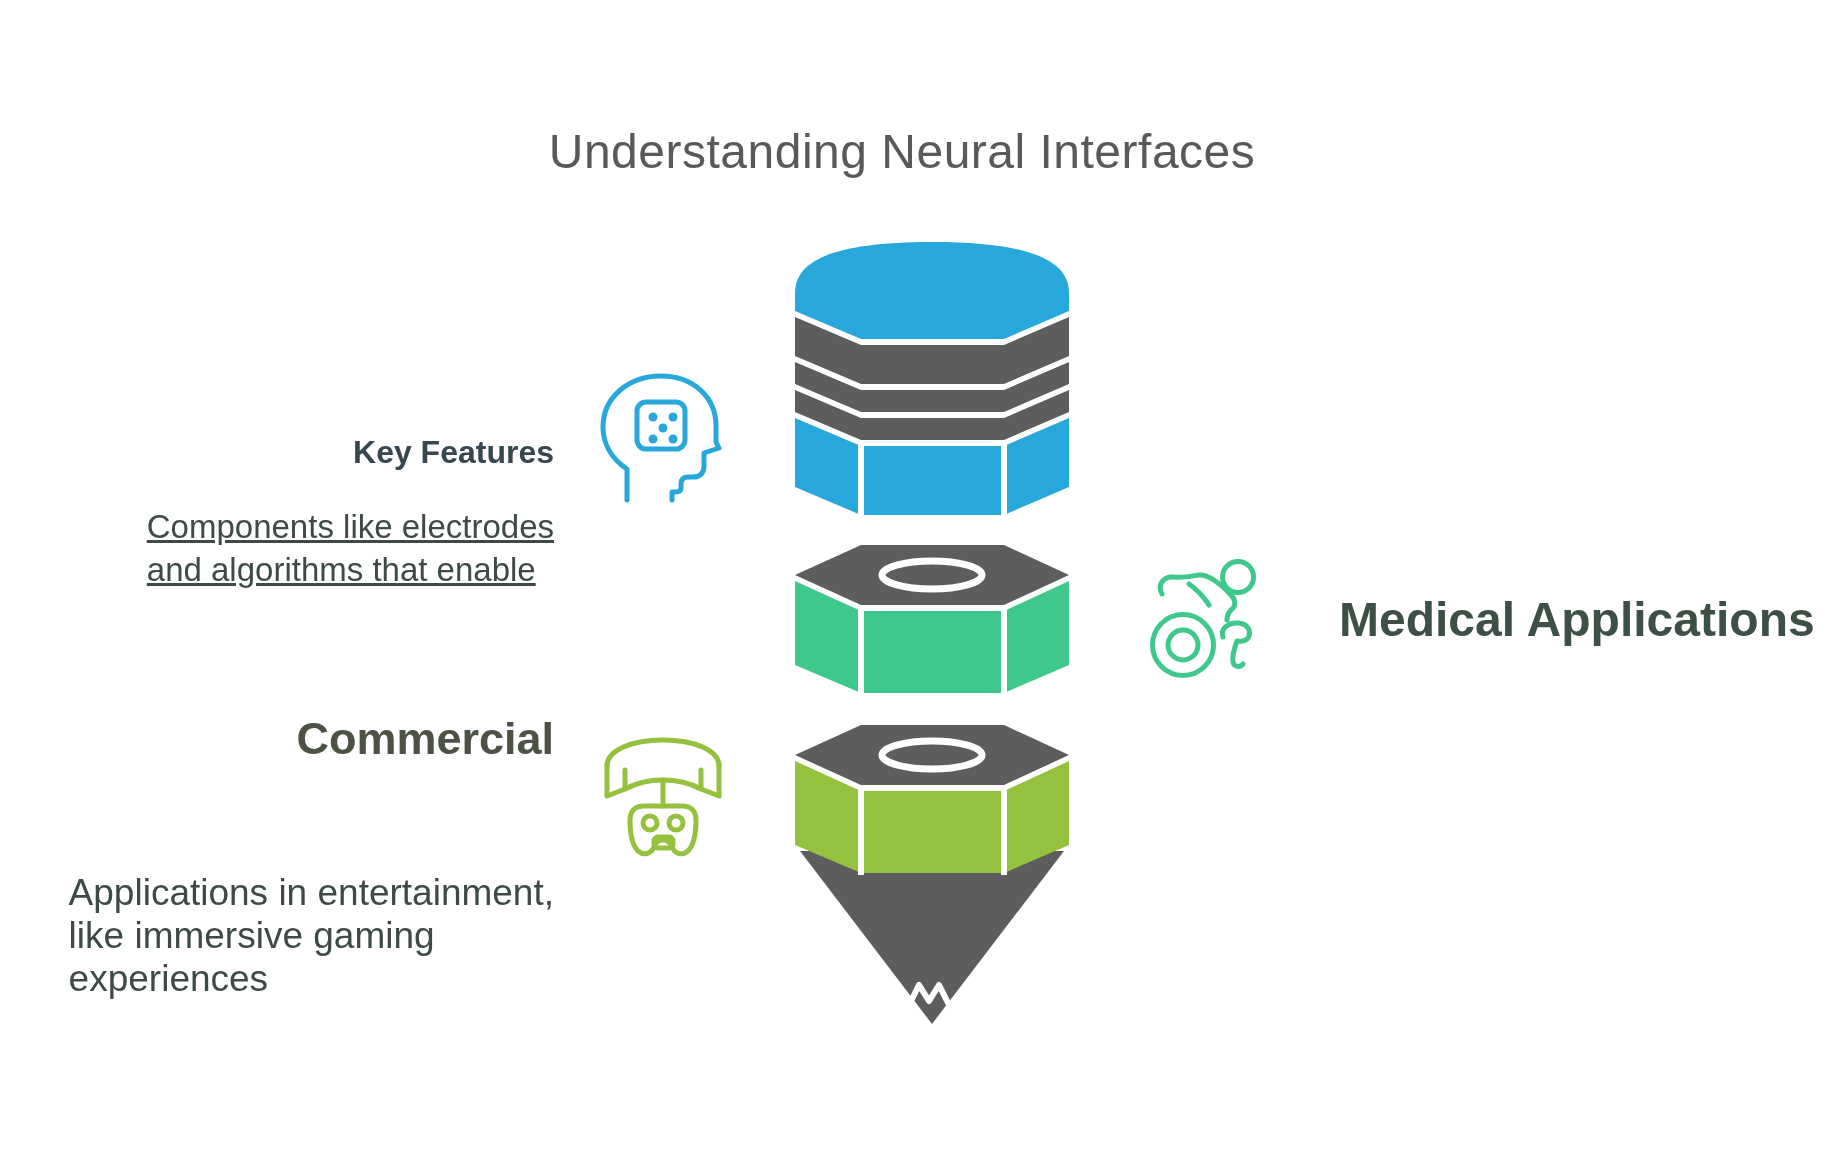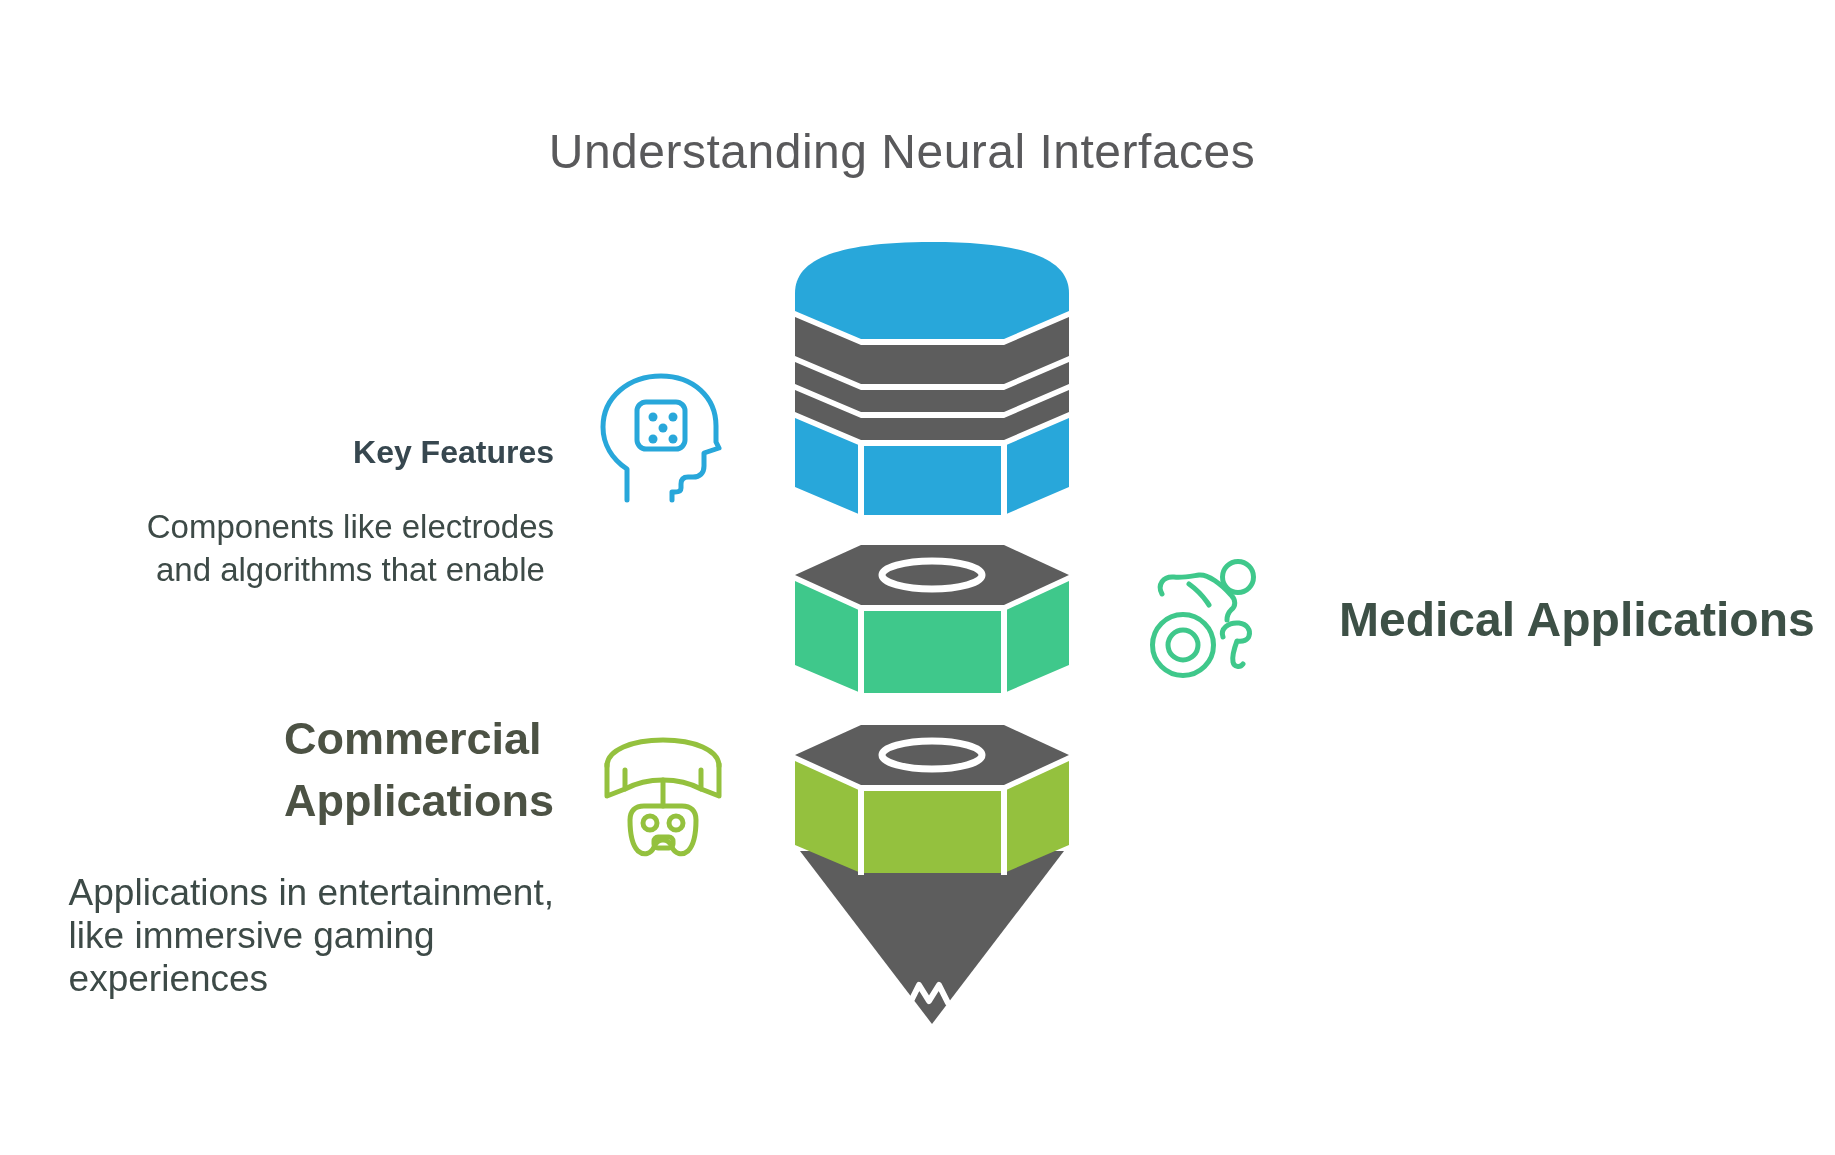--- a/index.html
+++ b/index.html
@@ -14,21 +14,21 @@
   #title{
     left:0;top:124px;width:1804px;text-align:center;
     font-size:48px;font-weight:400;color:var(--c-title_text,#59595b);
     letter-spacing:.5px;white-space:nowrap;
   }
 
   .heading{font-weight:700;white-space:nowrap;}
   #kf-heading{right:1277px;top:409px;font-size:32px;line-height:52px;
     color:var(--c-kf_heading,#37474f);text-align:right;margin-top:17px;}
   #kf-para{right:1277px;top:505px;font-size:33px;line-height:43px;
-    color:var(--c-body_text,#3d4a47);text-align:center;white-space:nowrap;}
+    color:var(--c-body_text,#3d4a47);text-align:left;white-space:nowrap;text-decoration:underline;}
 
   #ca-heading{right:1277px;top:708px;font-size:45px;line-height:62px;
     color:var(--c-ca_heading,#4c5244);}
   #ca-para{right:1277px;top:871px;font-size:37px;line-height:43px;
     color:var(--c-body_text,#3d4a47);text-align:left;white-space:nowrap;}
 
   #ma-heading{left:1339px;top:594px;font-size:48px;line-height:52px;
     color:var(--c-ma_heading,#3d5046);text-align:left;}
   #ma-para{left:1290px;top:681px;font-size:33px;line-height:42px;
     color:var(--c-body_text,#3d4a47);text-align:left;white-space:nowrap;}
@@ -107,21 +107,20 @@
     <circle class="ic-emerald" stroke-width="5.5" cx="1183" cy="645" r="30.5"></circle>
     <circle class="ic-emerald" cx="1183" cy="645" r="15"></circle>
     <circle class="ic-emerald" cx="1238" cy="577" r="15.5"></circle>
     <path class="ic-emerald" d="M1162,594 C1157,585 1163,576 1174,577 C1183,578 1192,576 1199,575 C1208,574 1221,584 1231,595 C1236,600 1236,606 1231,610 C1228,613 1227,616 1227,620"></path>
     <path class="ic-emerald" d="M1189,584 C1196,589 1202,595 1207,602 L1209,605"></path>
     <path class="ic-emerald" d="M1223,637 C1220,629 1228,622 1239,623 C1247,624 1251,630 1249,636 C1248,640 1243,642 1237,641 C1234,649 1232,657 1233,662 C1234,667 1240,668 1243,664"></path>
   </svg>
 
   <div id="ca-heading" class="abs heading">
     <span class="ln">Commercial</span>
-    <span class="ln">Applications</span>
   </div>
   <div id="ca-para" class="abs">
     <span class="ln">Applications in entertainment,</span>
     <span class="ln">like immersive gaming</span>
     <span class="ln">experiences</span>
   </div>
   <svg class="abs" style="left:602px;top:733px;" width="122" height="126" viewBox="602 733 122 126" aria-hidden="true">
     <path class="ic-olive" d="M607,766 C607,750 632,740 663,740 C694,740 719,750 719,766"></path>
     <path class="ic-olive" d="M719,764 L719,796 L701,789 L701,770"></path>
     <path class="ic-olive" d="M607,764 L607,796 L625,789 L625,770"></path>

